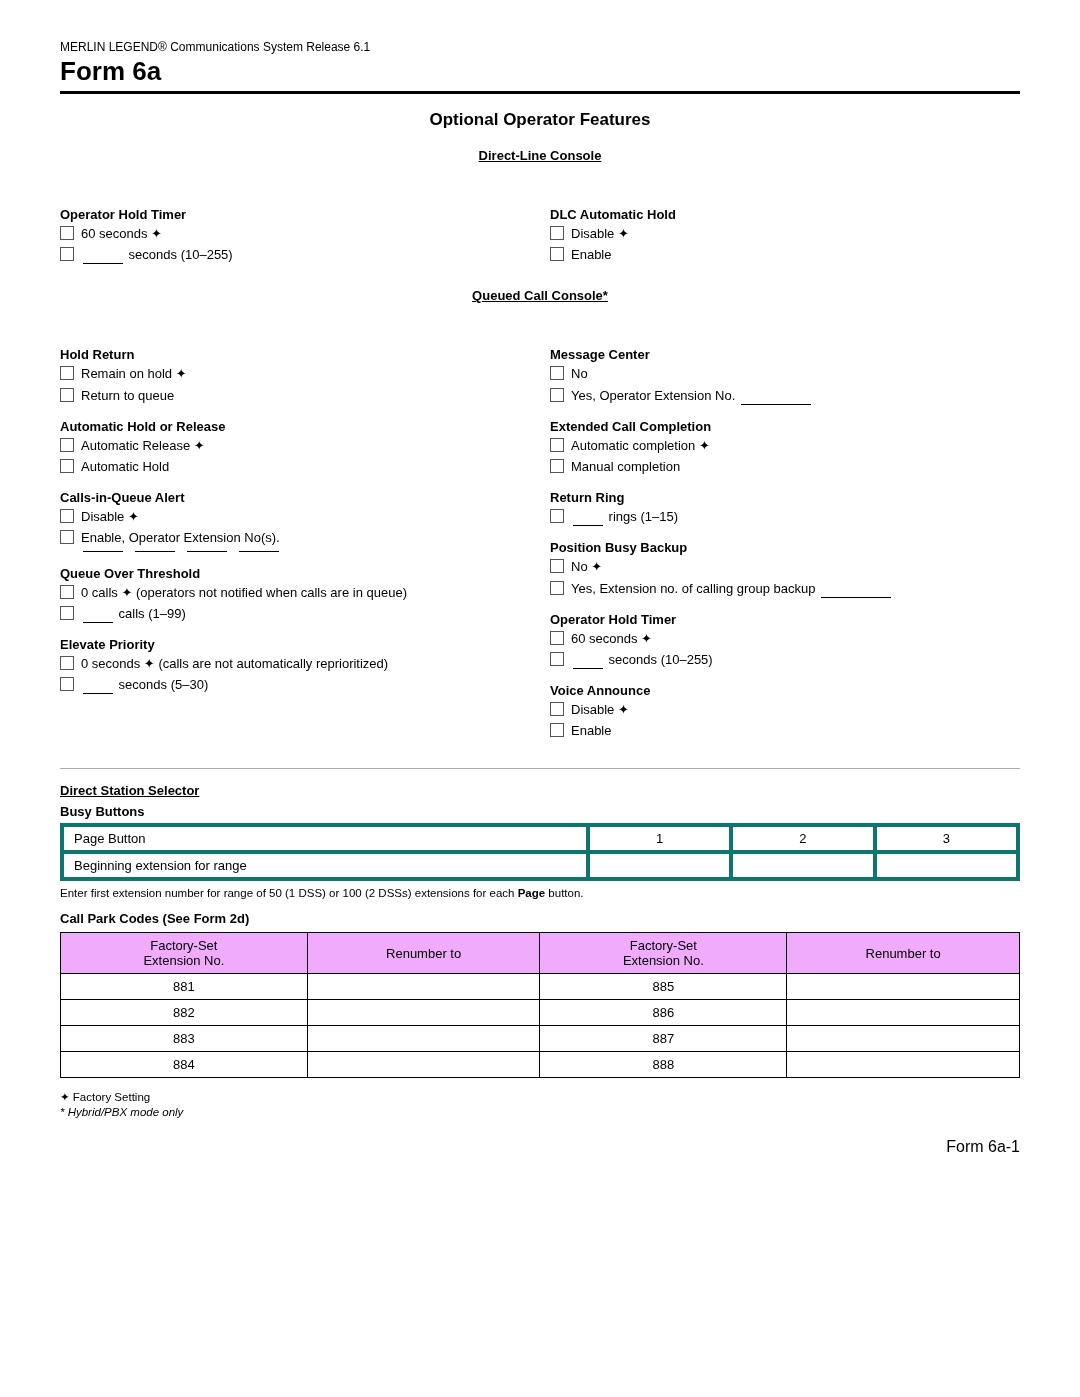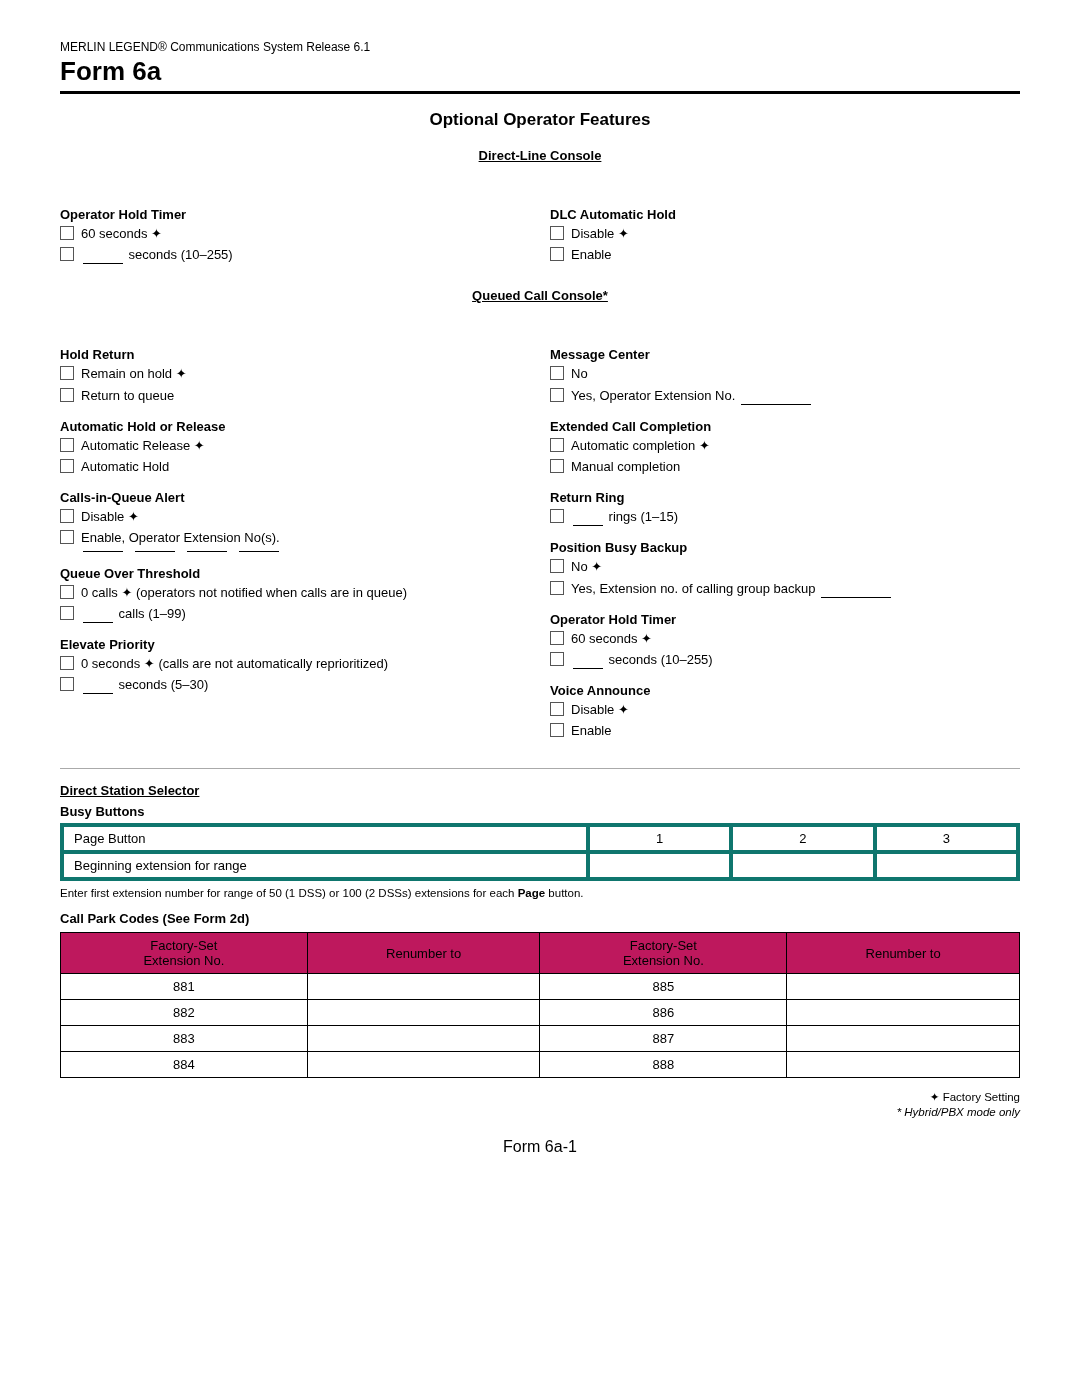--- a/index.html
+++ b/index.html
@@ -150,33 +150,32 @@
       margin-bottom: 12px;
     }
     table.call-park-table td, table.call-park-table th {
       border: 1px solid #000;
       padding: 5px 10px;
       font-size: 13px;
       text-align: center;
     }
     table.call-park-table th {
       font-weight: normal;
-      background: #be185d;
+      background: #f0abfc;
     }
     .footer-notes {
       margin-top: 8px;
       font-size: 11.5px;
     }
     .footer-notes p {
       margin-bottom: 2px;
-      text-align: right;
     }
     .page-footer {
       display: flex;
-      justify-content: center;
+      justify-content: flex-end;
       margin-top: 20px;
       font-size: 16px;
     }
   </style>
 </head>
 <body>
 
 <div class="header-subtitle">MERLIN LEGEND® Communications System Release 6.1</div>
 <div class="header-title">Form 6a</div>
 <hr class="header-rule">

